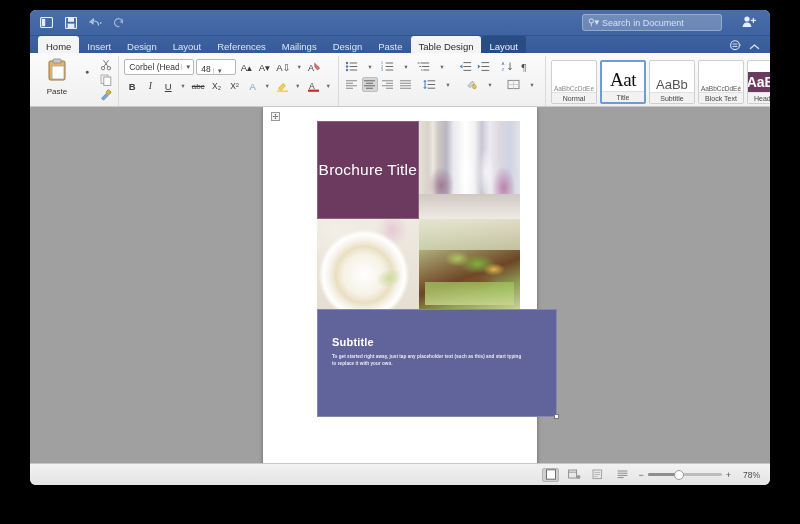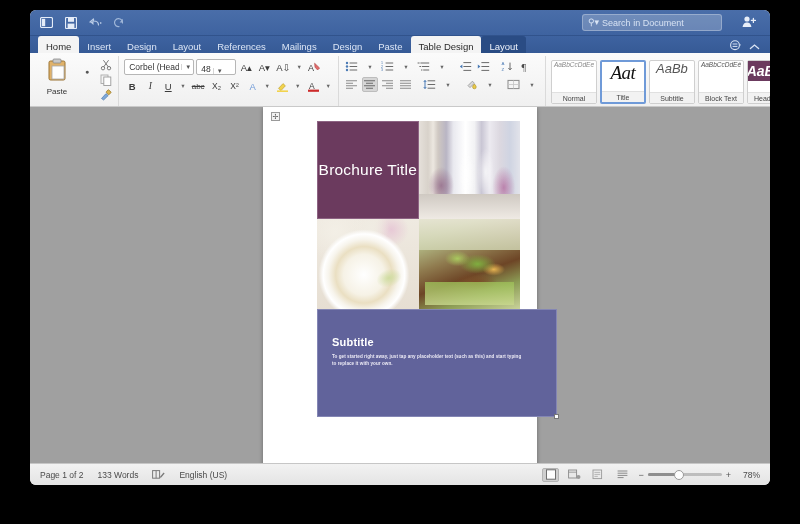--- a/index.html
+++ b/index.html
@@ -115,21 +115,21 @@
   .psp { width: 4px; }
 
   
   .styles-group { display: flex; align-items: center; padding-top: 2px; }
   .style-card {
     width: 46px; height: 44px; margin-right: 3px;
     background: #fff; border: 1px solid #cfcfcf; border-radius: 2px;
     display: flex; flex-direction: column; align-items: center; justify-content: center;
   }
   .style-card.sel { border: 2px solid #6f9ad8; box-shadow: 0 0 0 1px #fff inset; }
-  .style-prev { flex: 1; display: flex; align-items: flex-start; justify-content: center; width: 100%; overflow: hidden; font-style: italic; }
+  .style-prev { flex: 1; display: flex; align-items: flex-end; justify-content: center; width: 100%; overflow: hidden; }
   .style-name { font-size: 7px; color: #444; background: #f2f2f2; width: 100%; text-align: center;
                 border-top: 1px solid #e0e0e0; line-height: 11px; height: 11px; }
   .sp-normal { font-size: 6.5px; color: #888; }
   .sp-title { font-size: 19px; color: #111; font-family: "Liberation Serif", serif; letter-spacing: -0.5px; }
   .sp-subtitle { font-size: 13px; color: #555; }
   .sp-block { font-size: 6.5px; color: #555; }
   .sp-h1 { font-size: 14px; color: #fff; background: #6b3a5e; padding: 2px 3px; font-weight: bold; }
 
   
   .canvas {
@@ -598,32 +598,20 @@
           <div class="subtitle-cell">
             <div class="sub-h">Subtitle</div>
             <div class="sub-p">To get started right away, just tap any placeholder text (such as this) and start typing to replace it with your own.</div>
             <div class="sel-nub"></div>
           </div>
         </div>
       </div>
     </div>
 
     <div class="statusbar">
-      <div class="st-left">
-        <span class="st-item">Page 1 of 2</span>
-        <span class="st-item">133 Words</span>
-        <span>
-          <svg width="13" height="11" viewBox="0 0 13 11">
-              <rect x="0.6" y="1.6" width="7" height="7.6" fill="none" stroke="#7a7a7a" stroke-width="1"></rect>
-              <path d="M4.1 1.6 v7.6" stroke="#7a7a7a" stroke-width="1"></path>
-              <path d="M8.2 7.4 L11.6 3.6 L12.6 4.6 L9.2 8.4 L7.8 8.8 Z" fill="#7a7a7a"></path>
-            </svg>
-        </span>
-        <span class="st-item">English (US)</span>
-      </div>
 
       <div class="st-right">
         <div class="view-btn on">
           <svg width="12" height="11" viewBox="0 0 12 11">
               <rect x="1.5" y="0.8" width="9" height="9.4" fill="#fdfdfd" stroke="#6f6f6f" stroke-width="1"></rect>
             </svg>
         </div>
         <div class="view-btn">
           <svg width="13" height="11" viewBox="0 0 13 11">
               <rect x="0.6" y="1" width="8" height="8" fill="#e8e8e8" stroke="#8a8a8a" stroke-width="0.9"></rect>

